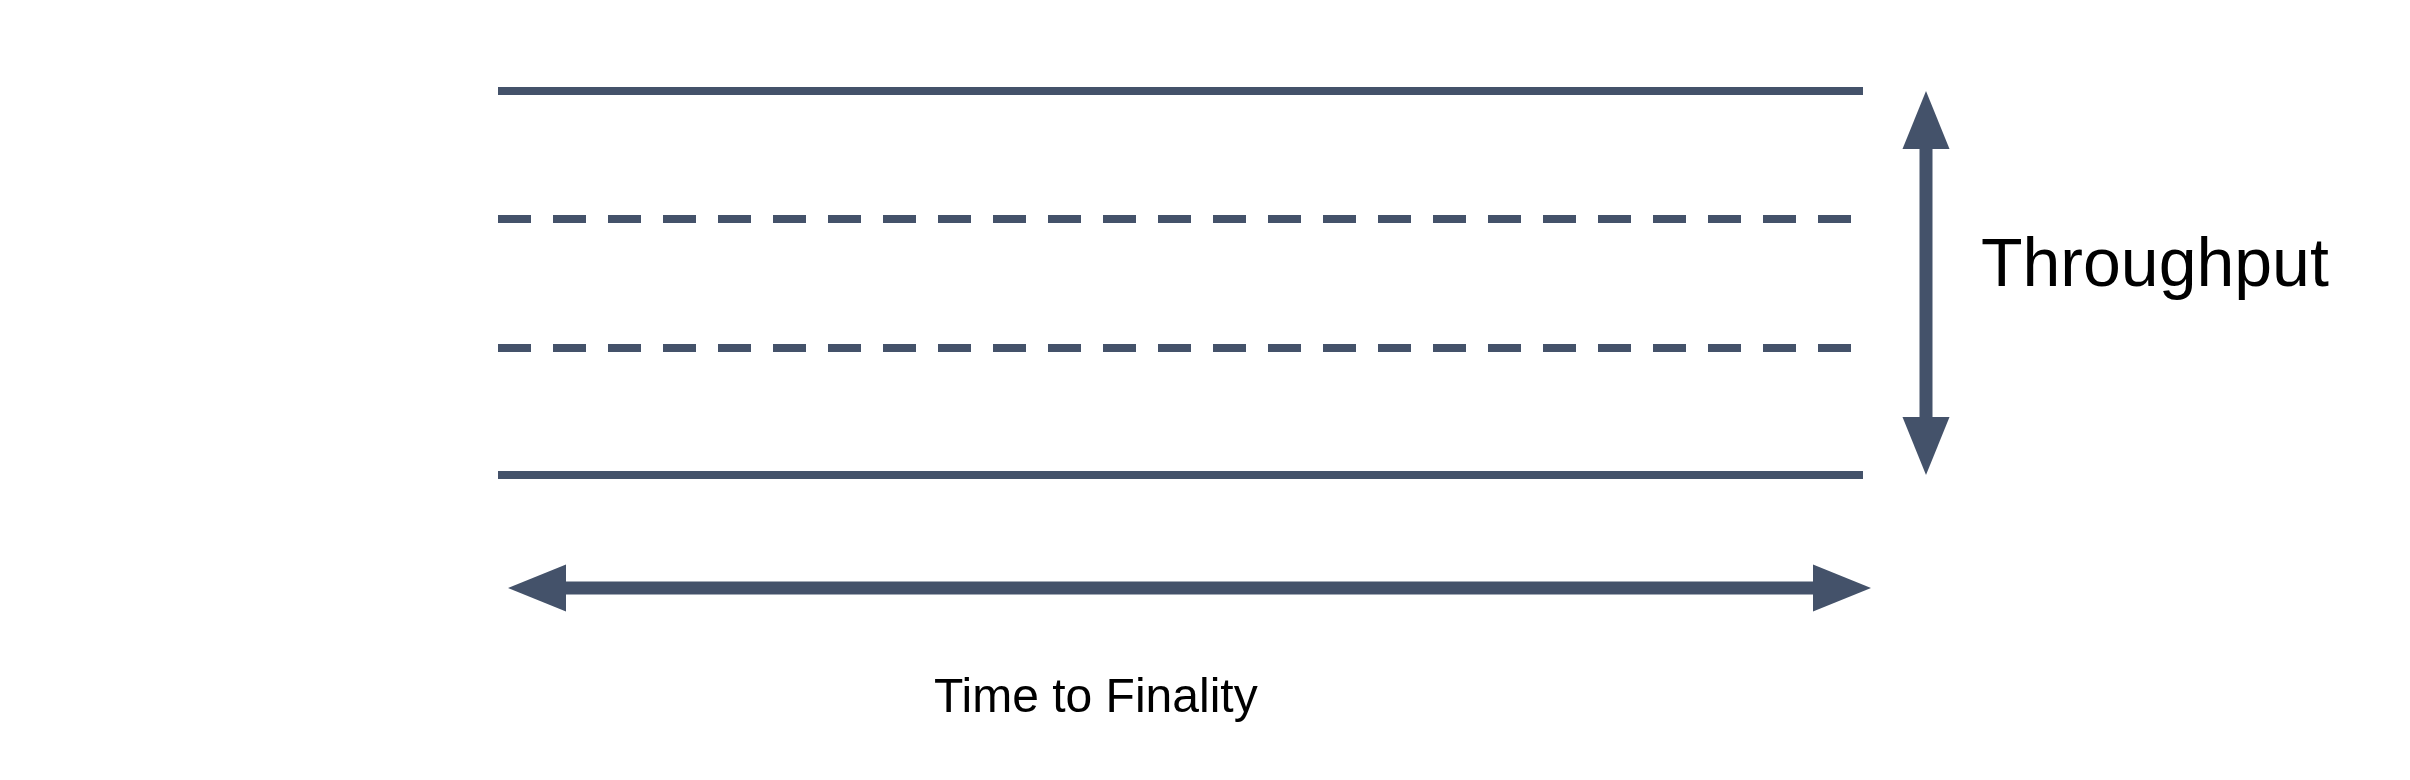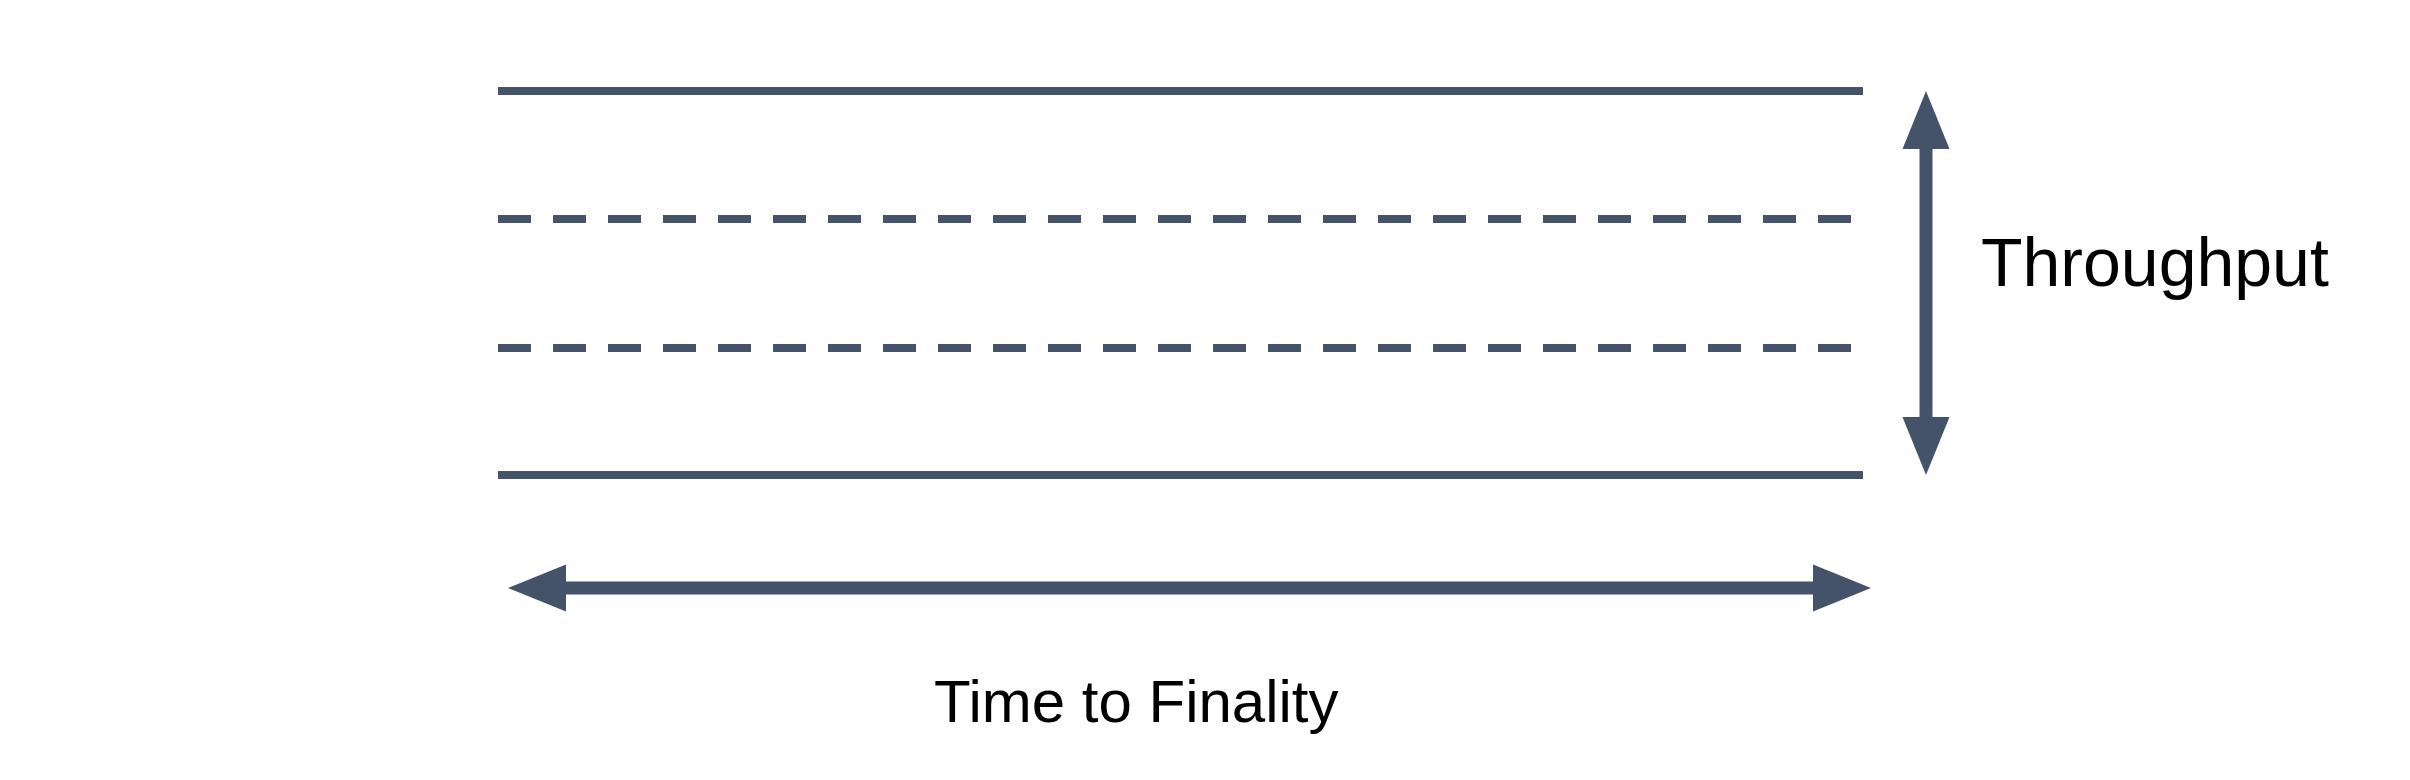--- a/index.html
+++ b/index.html
@@ -36,21 +36,21 @@
     line-height: 1;
   }
   #throughput-label {
     left: 1981px;
     top: 228px;
     font-size: 68px;
   }
   #time-to-finality-label {
     left: 934px;
     top: 672px;
-    font-size: 60px;
+    font-size: 48px;
   }
 </style>
 </head>
 <body>
 
 <div id="canvas" style="background: rgb(255, 255, 255);">
 
   <svg id="diagram-svg" viewBox="0 0 2410 780" xmlns="http://www.w3.org/2000/svg">
 
     <g>

